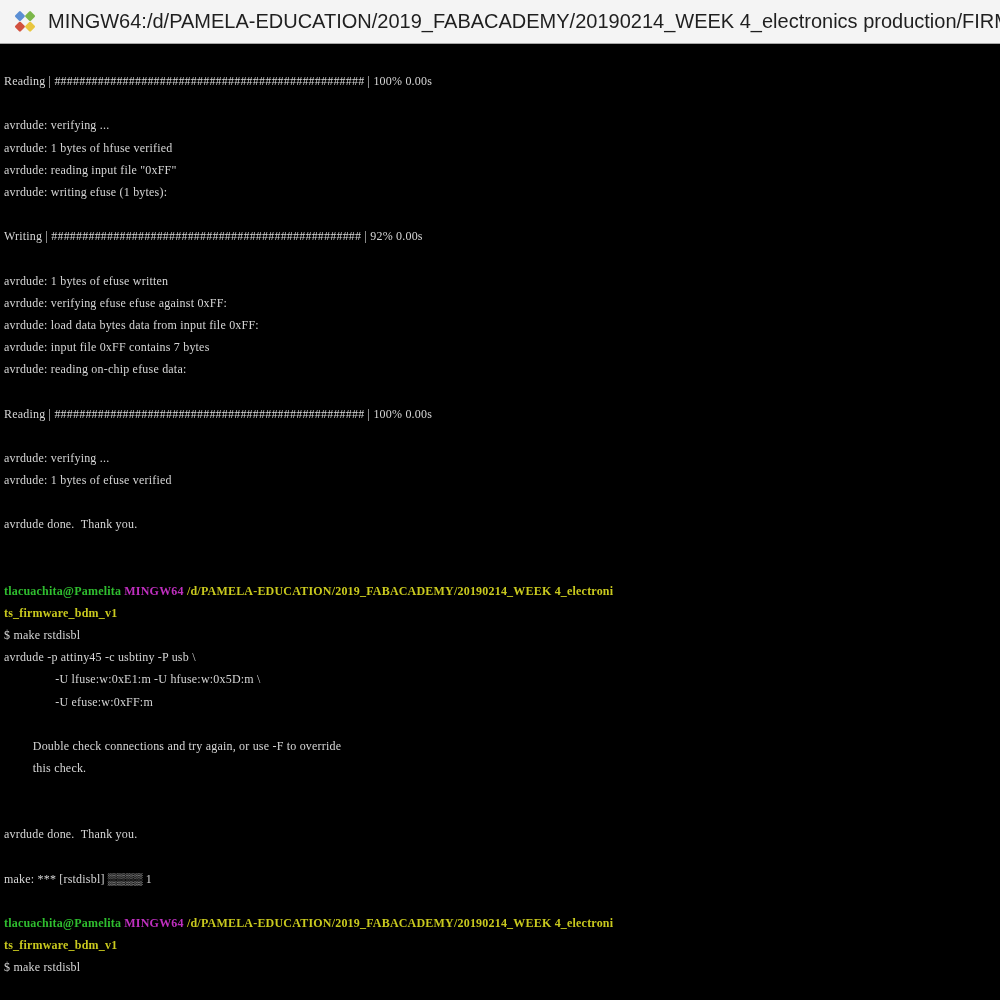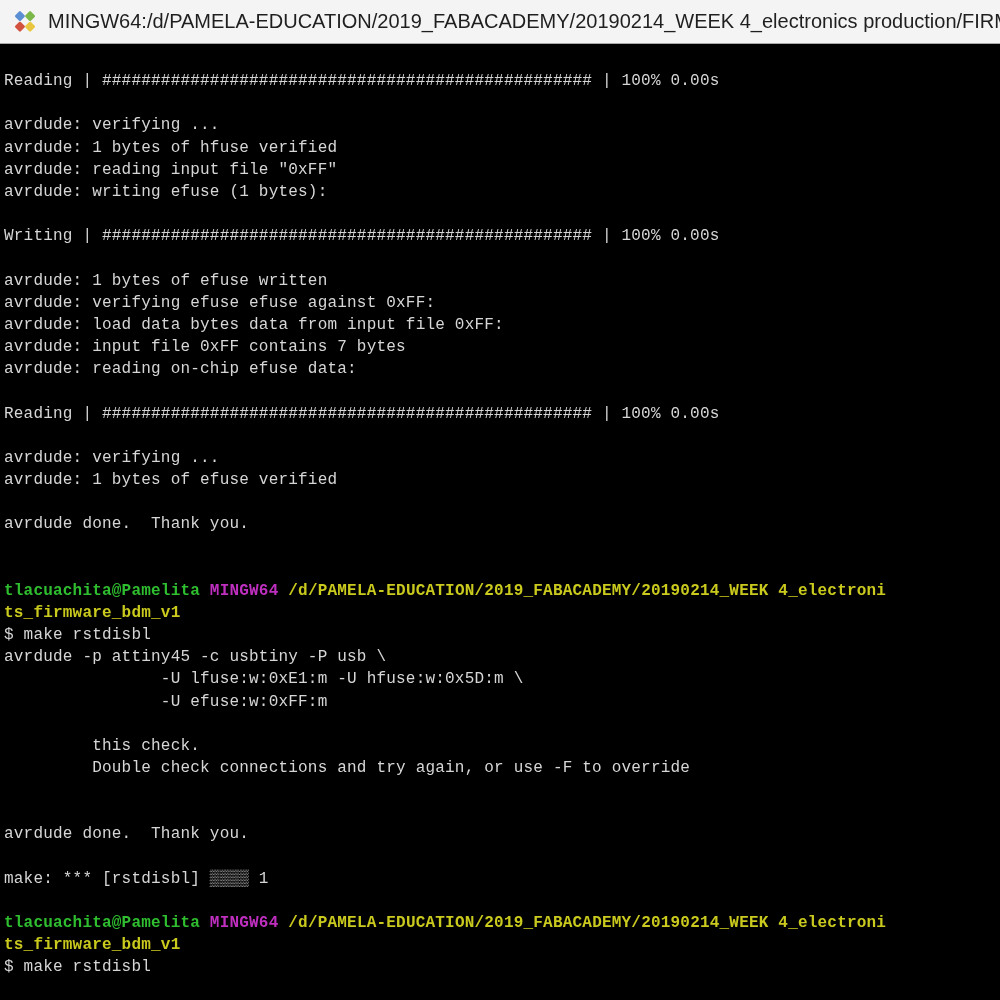--- a/index.html
+++ b/index.html
@@ -41,22 +41,22 @@
     color: #1f1f1f;
     white-space: nowrap;
     overflow: hidden;
   }
   .terminal {
     box-sizing: border-box;
     width: 1000px;
     height: 955px;
     background: var(--term-bg);
     padding: 4px 0 0 4px;
-    font-family: Liberation Mono, monospace;
-    font-size: 16px;
+    font-family: Liberation Serif, serif;
+    font-size: 12px;
     letter-spacing: 0.2px;
     color: var(--fg);
     overflow: hidden;
     cursor: text;
   }
   .terminal .line {
     height: 22.17px;
     line-height: 22.17px;
     white-space: pre;
     overflow: hidden;
@@ -82,21 +82,21 @@
 
 <div class="terminal">
     <div class="line"></div>
     <div class="line"><span class="c-fg">Reading | ################################################## | 100% 0.00s</span></div>
     <div class="line"></div>
     <div class="line"><span class="c-fg">avrdude: verifying ...</span></div>
     <div class="line"><span class="c-fg">avrdude: 1 bytes of hfuse verified</span></div>
     <div class="line"><span class="c-fg">avrdude: reading input file "0xFF"</span></div>
     <div class="line"><span class="c-fg">avrdude: writing efuse (1 bytes):</span></div>
     <div class="line"></div>
-    <div class="line"><span class="c-fg">Writing | ################################################## | 100% 0.00s</span></div>
+    <div class="line"><span class="c-fg">Writing | ################################################## | 92% 0.00s</span></div>
     <div class="line"></div>
     <div class="line"><span class="c-fg">avrdude: 1 bytes of efuse written</span></div>
     <div class="line"><span class="c-fg">avrdude: verifying efuse efuse against 0xFF:</span></div>
     <div class="line"><span class="c-fg">avrdude: load data bytes data from input file 0xFF:</span></div>
     <div class="line"><span class="c-fg">avrdude: input file 0xFF contains 7 bytes</span></div>
     <div class="line"><span class="c-fg">avrdude: reading on-chip efuse data:</span></div>
     <div class="line"></div>
     <div class="line"><span class="c-fg">Reading | ################################################## | 100% 0.00s</span></div>
     <div class="line"></div>
     <div class="line"><span class="c-fg">avrdude: verifying ...</span></div>
@@ -105,22 +105,22 @@
     <div class="line"><span class="c-fg">avrdude done.  Thank you.</span></div>
     <div class="line"></div>
     <div class="line"></div>
     <div class="line"><span class="c-green">tlacuachita@Pamelita</span><span class="c-fg"> </span><span class="c-magenta">MINGW64</span><span class="c-fg"> </span><span class="c-yellow">/d/PAMELA-EDUCATION/2019_FABACADEMY/20190214_WEEK 4_electroni</span></div>
     <div class="line"><span class="c-yellow">ts_firmware_bdm_v1</span></div>
     <div class="line"><span class="c-fg">$ make rstdisbl</span></div>
     <div class="line"><span class="c-fg">avrdude -p attiny45 -c usbtiny -P usb \</span></div>
     <div class="line"><span class="c-fg">                -U lfuse:w:0xE1:m -U hfuse:w:0x5D:m \</span></div>
     <div class="line"><span class="c-fg">                -U efuse:w:0xFF:m</span></div>
     <div class="line"></div>
+    <div class="line"><span class="c-fg">         Double check connections and try again, or use -F to override</span></div>
     <div class="line"><span class="c-fg">         this check.</span></div>
-    <div class="line"><span class="c-fg">         Double check connections and try again, or use -F to override</span></div>
     <div class="line"></div>
     <div class="line"></div>
     <div class="line"><span class="c-fg">avrdude done.  Thank you.</span></div>
     <div class="line"></div>
     <div class="line"><span class="c-fg">make: *** [rstdisbl] </span><span class="c-glitch">▒▒▒▒</span><span class="c-fg"> 1</span></div>
     <div class="line"></div>
     <div class="line"><span class="c-green">tlacuachita@Pamelita</span><span class="c-fg"> </span><span class="c-magenta">MINGW64</span><span class="c-fg"> </span><span class="c-yellow">/d/PAMELA-EDUCATION/2019_FABACADEMY/20190214_WEEK 4_electroni</span></div>
     <div class="line"><span class="c-yellow">ts_firmware_bdm_v1</span></div>
     <div class="line"><span class="c-fg">$ make rstdisbl</span></div>
   </div>

